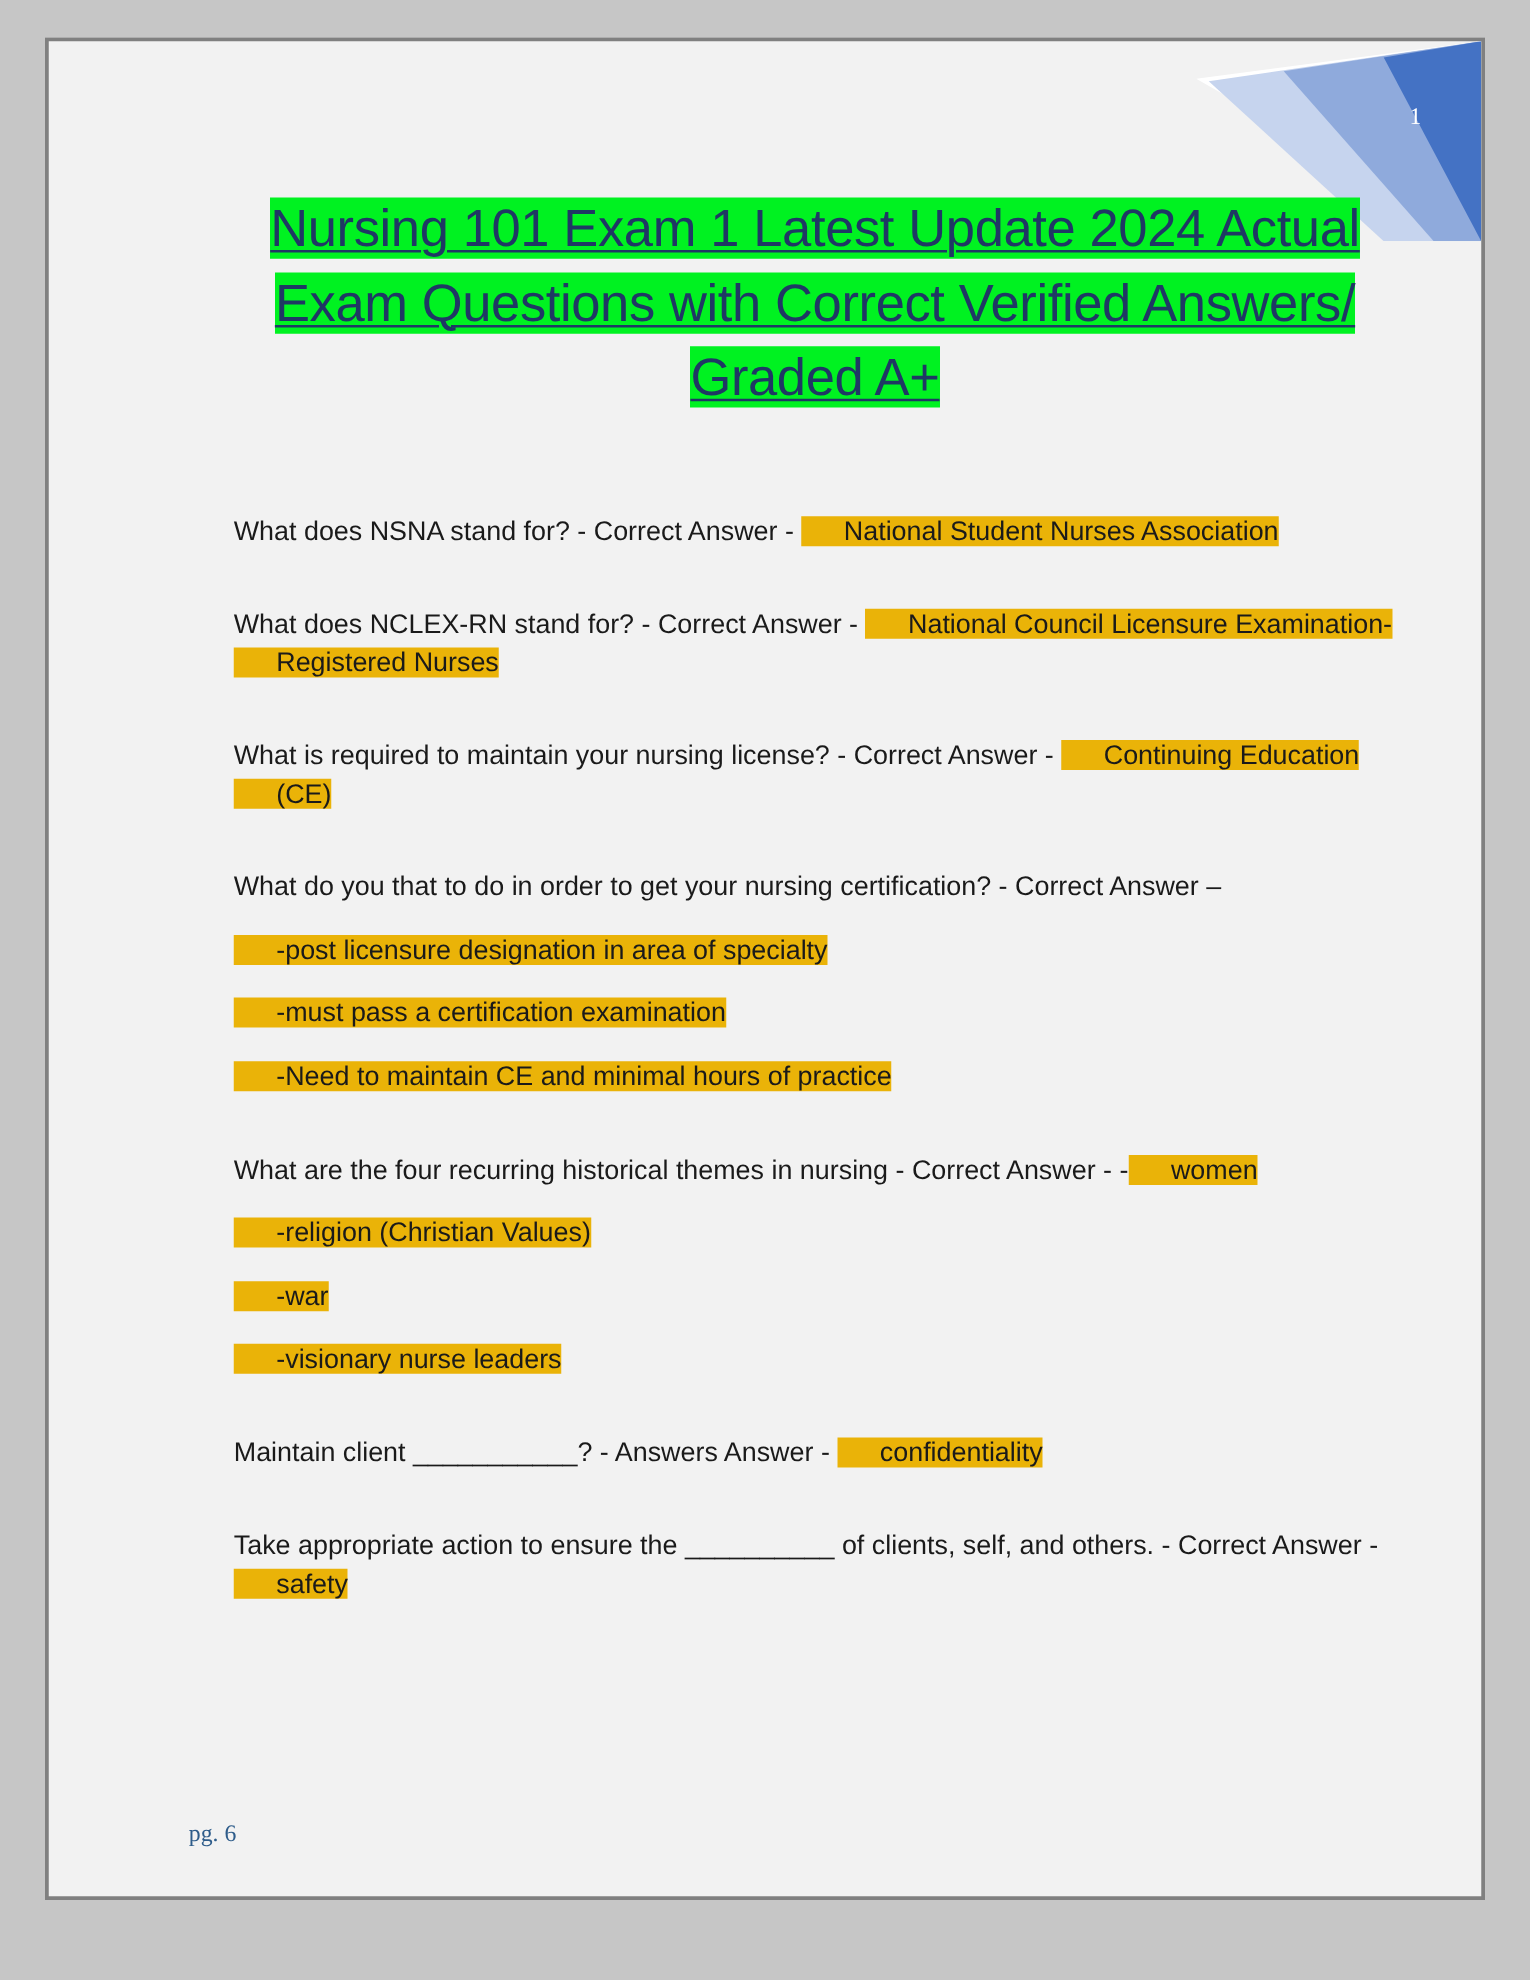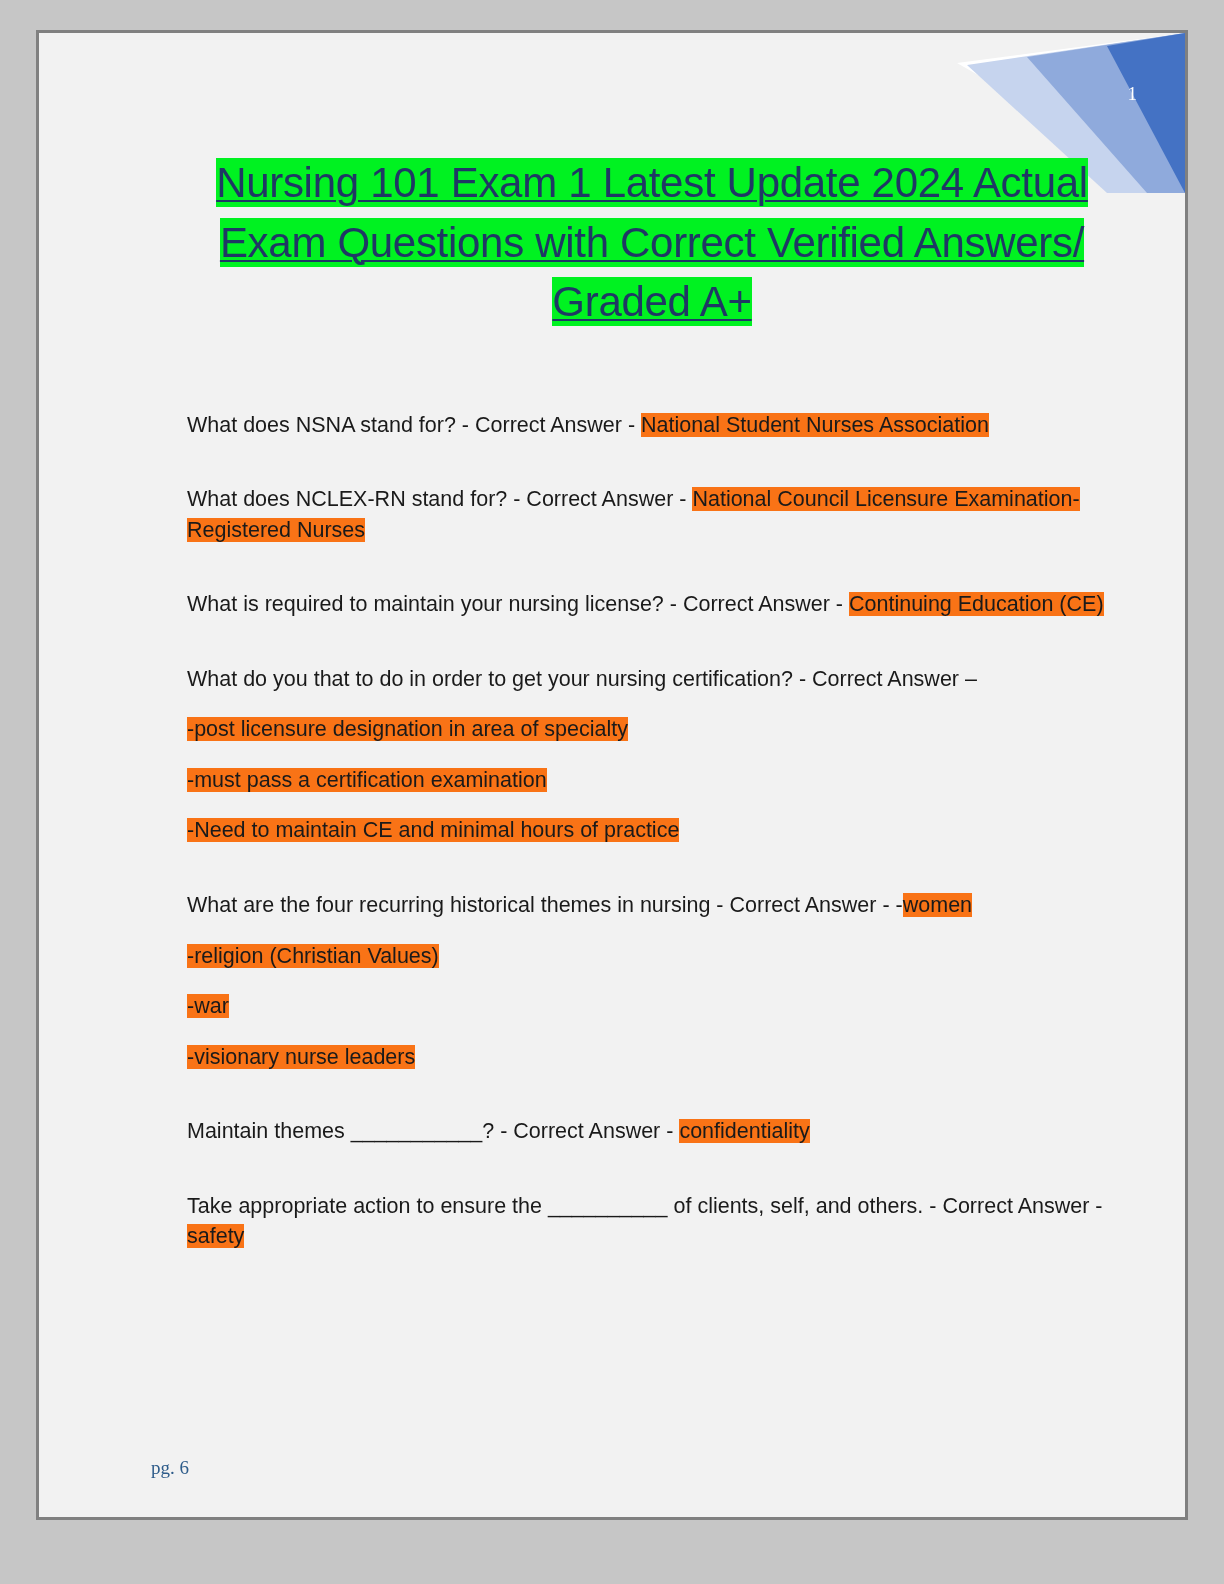--- a/index.html
+++ b/index.html
@@ -76,22 +76,23 @@
 
   .qa {
     font-size: 21.5px;
     line-height: 1.42;
     color: #1a1a1a;
     margin: 0 0 44px 0;
   }
   .qa p { margin: 0; }
   .qa .sub { margin-top: 20px; }
   .hl-yellow {
-    background: #f97316;
+    background: #eab308;
     box-decoration-break: clone;
+    padding-left: 34px;
     -webkit-box-decoration-break: clone;
   }
   .footer {
     position: absolute;
     left: 112px;
     bottom: 38px;
     font-family: "Liberation Serif", serif;
     font-size: 19px;
     color: #2e5c8a;
   }
@@ -141,21 +142,21 @@
       </div>
 
       <div class="qa">
         <p><span>What are the four recurring historical themes in nursing - Correct Answer - -</span><span class="hl-yellow">women</span></p>
         <p class="sub"><span class="hl-yellow">-religion (Christian Values)</span></p>
         <p class="sub"><span class="hl-yellow">-war</span></p>
         <p class="sub"><span class="hl-yellow">-visionary nurse leaders</span></p>
       </div>
 
       <div class="qa">
-        <p><span>Maintain themes ___________? - Correct Answer - </span><span class="hl-yellow">confidentiality</span></p>
+        <p><span>Maintain client ___________? - Answers Answer - </span><span class="hl-yellow">confidentiality</span></p>
       </div>
 
       <div class="qa">
         <p><span>Take appropriate action to ensure the __________ of clients, self, and others. - Correct Answer - </span><span class="hl-yellow">safety</span></p>
       </div>
 
     </div>
 
     <div class="footer">pg. 6</div>
   </div>

